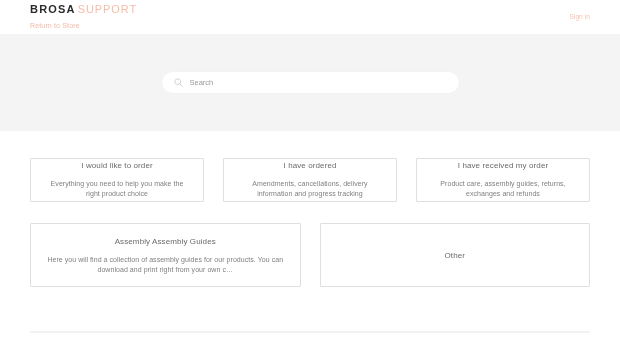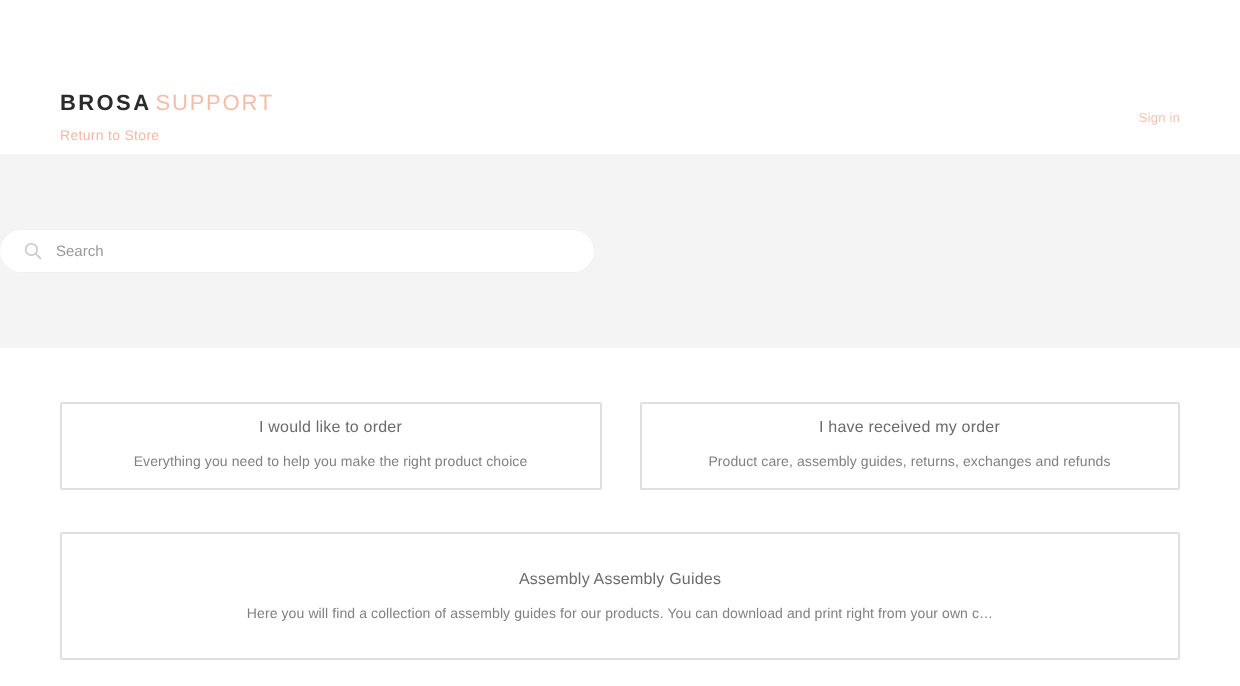--- a/index.html
+++ b/index.html
@@ -24,21 +24,20 @@
     height: 343px;
     background: #ffffff;
   }
 
   
   .site-header {
     position: relative;
     height: 34px;
     background: #ffffff;
     padding: 0 30px;
-    margin-top: 43px;
   }
 
   .logo {
     position: absolute;
     left: 30px;
     top: 3px;
     font-size: 11px;
     font-weight: 700;
     letter-spacing: 1.2px;
     line-height: 12px;
@@ -78,21 +77,21 @@
     white-space: nowrap;
     cursor: pointer;
   }
 
   
   .hero {
     height: 97px;
     background: #f5f4f4;
     display: flex;
     align-items: center;
-    justify-content: flex-start;
+    justify-content: center;
   }
 
   .search-wrap {
     width: 297px;
     height: 21px;
     background: #ffffff;
     border-radius: 11px;
     display: flex;
     align-items: center;
     padding: 0 12px;
@@ -219,34 +218,42 @@
 
   <div class="cards-region">
 
     <div class="card-row row-top">
 
       <div class="card">
         <div class="card-title">I would like to order</div>
         <div class="card-desc">Everything you need to help you make the right product choice</div>
       </div>
 
+      <div class="card">
+        <div class="card-title">I have ordered</div>
+        <div class="card-desc">Amendments, cancellations, delivery information and progress tracking</div>
+      </div>
 
       <div class="card">
         <div class="card-title">I have received my order</div>
         <div class="card-desc">Product care, assembly guides, returns, exchanges and refunds</div>
       </div>
 
     </div>
 
     <div class="card-row row-bottom">
 
       <div class="card">
         <div class="card-title">Assembly Assembly Guides</div>
         <div class="card-desc">Here you will find a collection of assembly guides for our products. You can download and print right from your own c…</div>
       </div>
 
+      <div class="card">
+        <div class="card-title">Other</div>
+
+      </div>
 
     </div>
   </div>
 
   <div class="footer-divider"></div>
 
 </div>
 
 </body></html>

